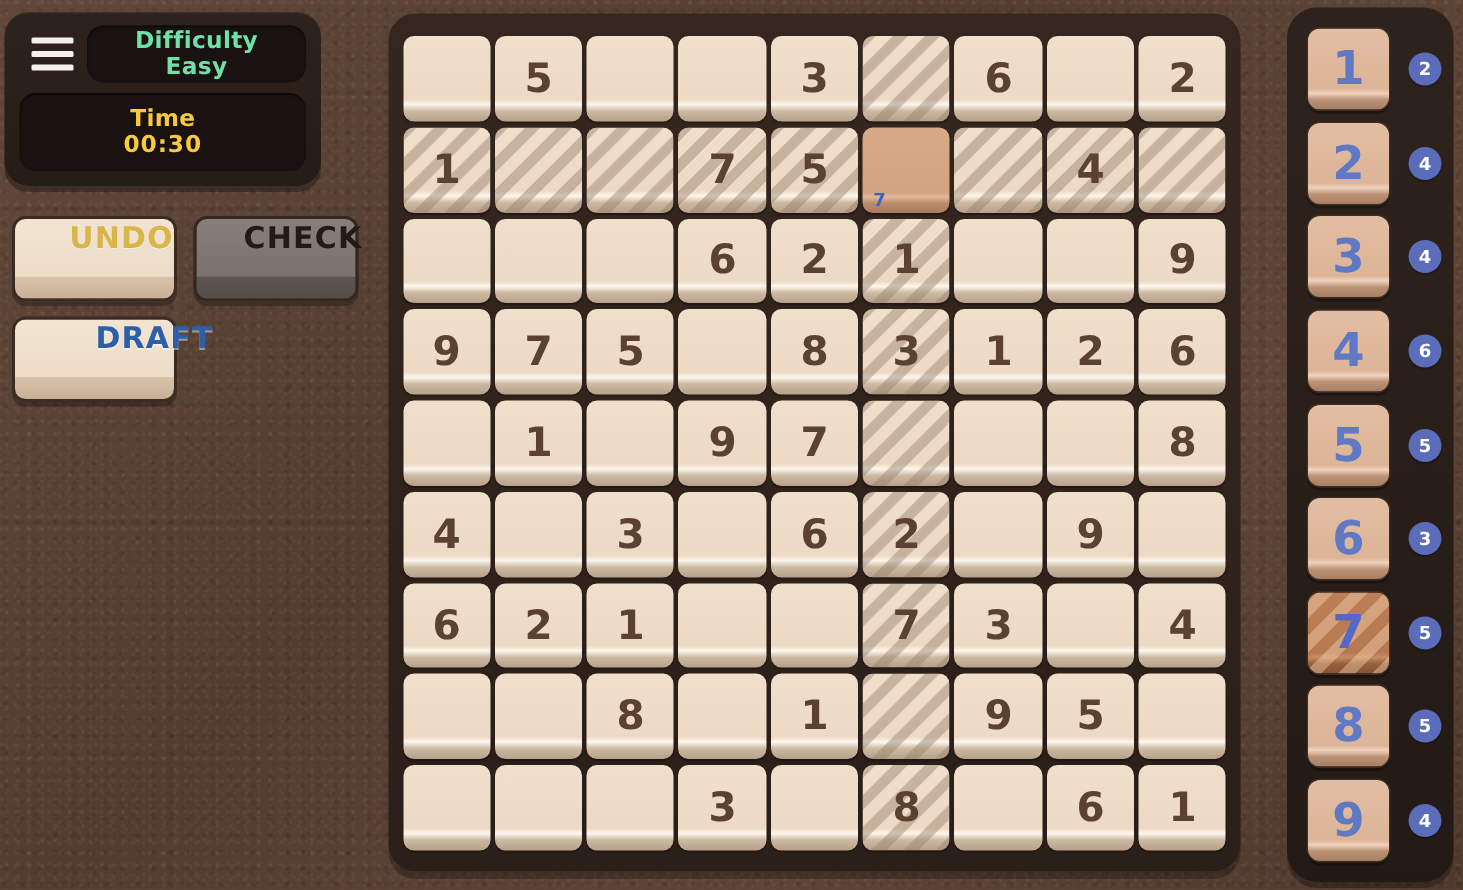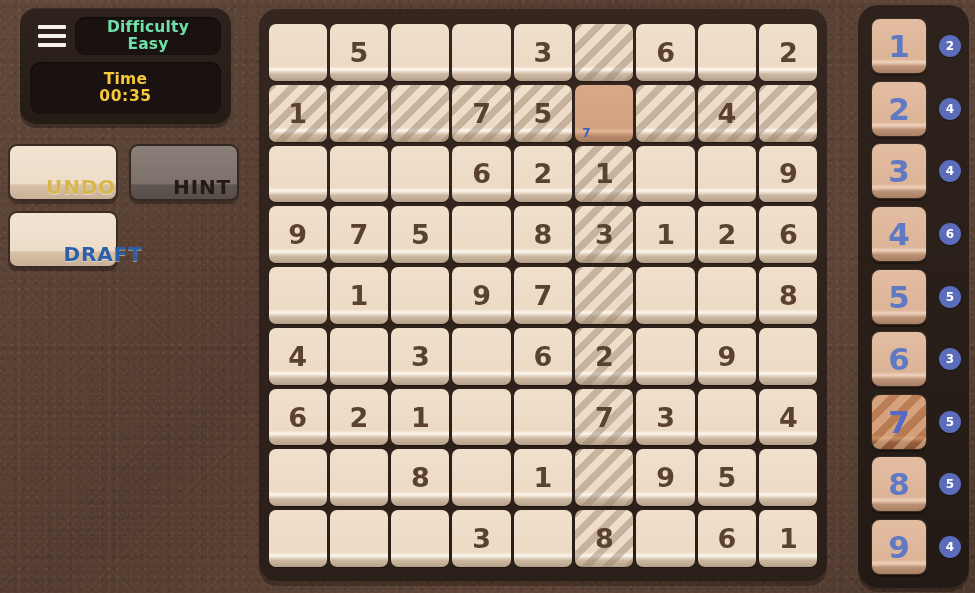--- a/index.html
+++ b/index.html
@@ -24,21 +24,21 @@
 
   
   #left-panel {
     position: absolute;
     left: 0; top: 0;
     width: 258px; height: 593px;
   }
 
   #status-panel {
     position: absolute;
-    left: 20px; top: 8px;
+    left: 3px; top: 8px;
     width: 211px; height: 116px;
     background: linear-gradient(180deg, #2e231c 0%, #261c16 100%);
     border-radius: 16px;
     box-shadow: 0 4px 0 rgba(0,0,0,.30), inset 0 1px 0 rgba(255,255,255,.05);
     display: flex;
     flex-direction: column;
     align-items: flex-end;
     padding: 9px 10px 10px 10px;
   }
 
@@ -102,21 +102,21 @@
     display: flex;
     flex-wrap: wrap;
     gap: 10px 11px;
   }
 
   .action-btn {
     width: 110px; height: 57px;
     border-radius: 9px;
     border: 2px solid #3a2c23;
     display: flex;
-    align-items: flex-end;
+    align-items: flex-start;
     justify-content: center;
     font-weight: 700;
     font-size: 20px;
     letter-spacing: .8px;
     cursor: pointer;
     position: relative;
     background: linear-gradient(180deg, #f3e4d2 0%, #ecdcc8 72%, #d7c2a9 73%, #c9b096 100%);
     box-shadow: 0 3px 0 rgba(0,0,0,.28);
     text-shadow: 0 1px 0 rgba(255,255,255,.45);
     padding-left: 36px;
@@ -273,30 +273,30 @@
         <span></span>
         <span></span>
       </div>
       <div class="info-box" id="difficulty-box">
         <div class="info-label" id="difficulty-label">Difficulty</div>
         <div class="info-value" id="difficulty-value">Easy</div>
       </div>
     </div>
     <div class="info-box" id="time-box">
       <div class="info-label" id="time-label">Time</div>
-      <div class="info-value" id="time-value">00:35</div>
+      <div class="info-value" id="time-value">00:30</div>
     </div>
   </div>
 
   <div id="action-buttons">
       <div class="action-btn" id="undo-button">
         <span class="btn-label">UNDO</span>
       </div>
       <div class="action-btn is-disabled" id="hint-button">
-        <span class="btn-label">HINT</span>
+        <span class="btn-label">CHECK</span>
       </div>
       <div class="action-btn" id="draft-button">
         <span class="btn-label">DRAFT</span>
       </div>
     </div>
 </div>
 
 <div id="board-wrap">
   <div id="board">
       <div class="cell">

